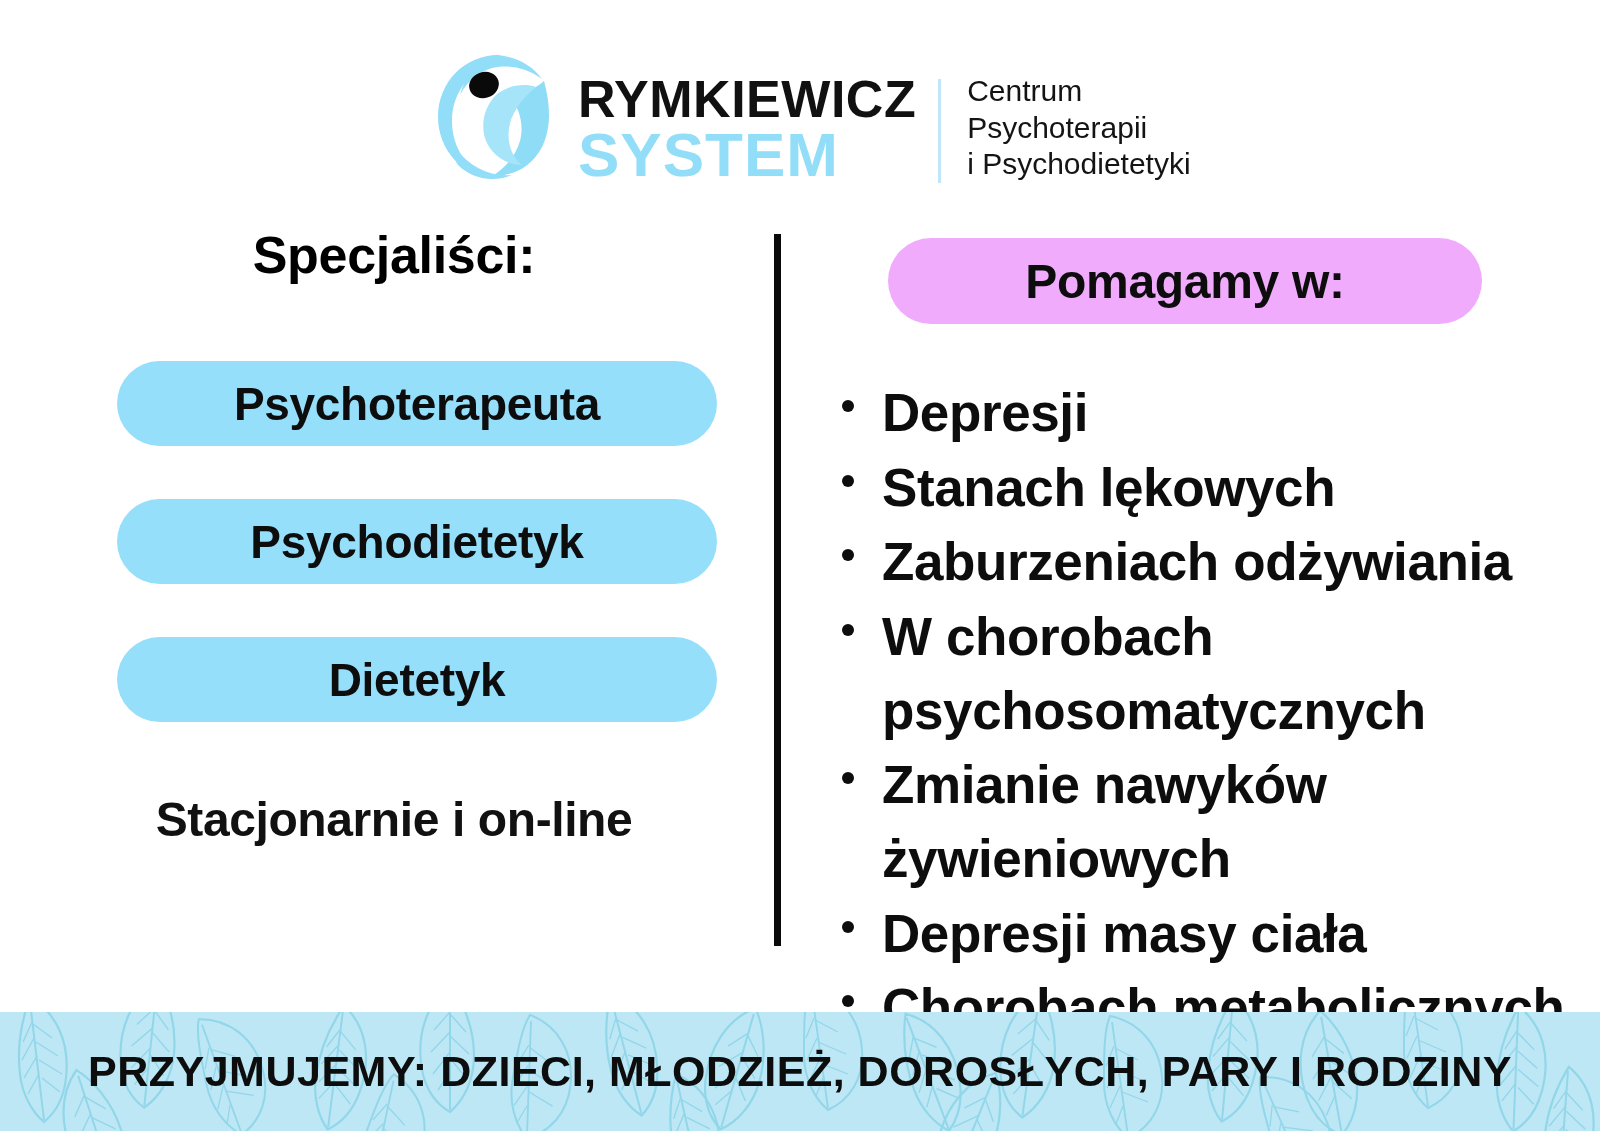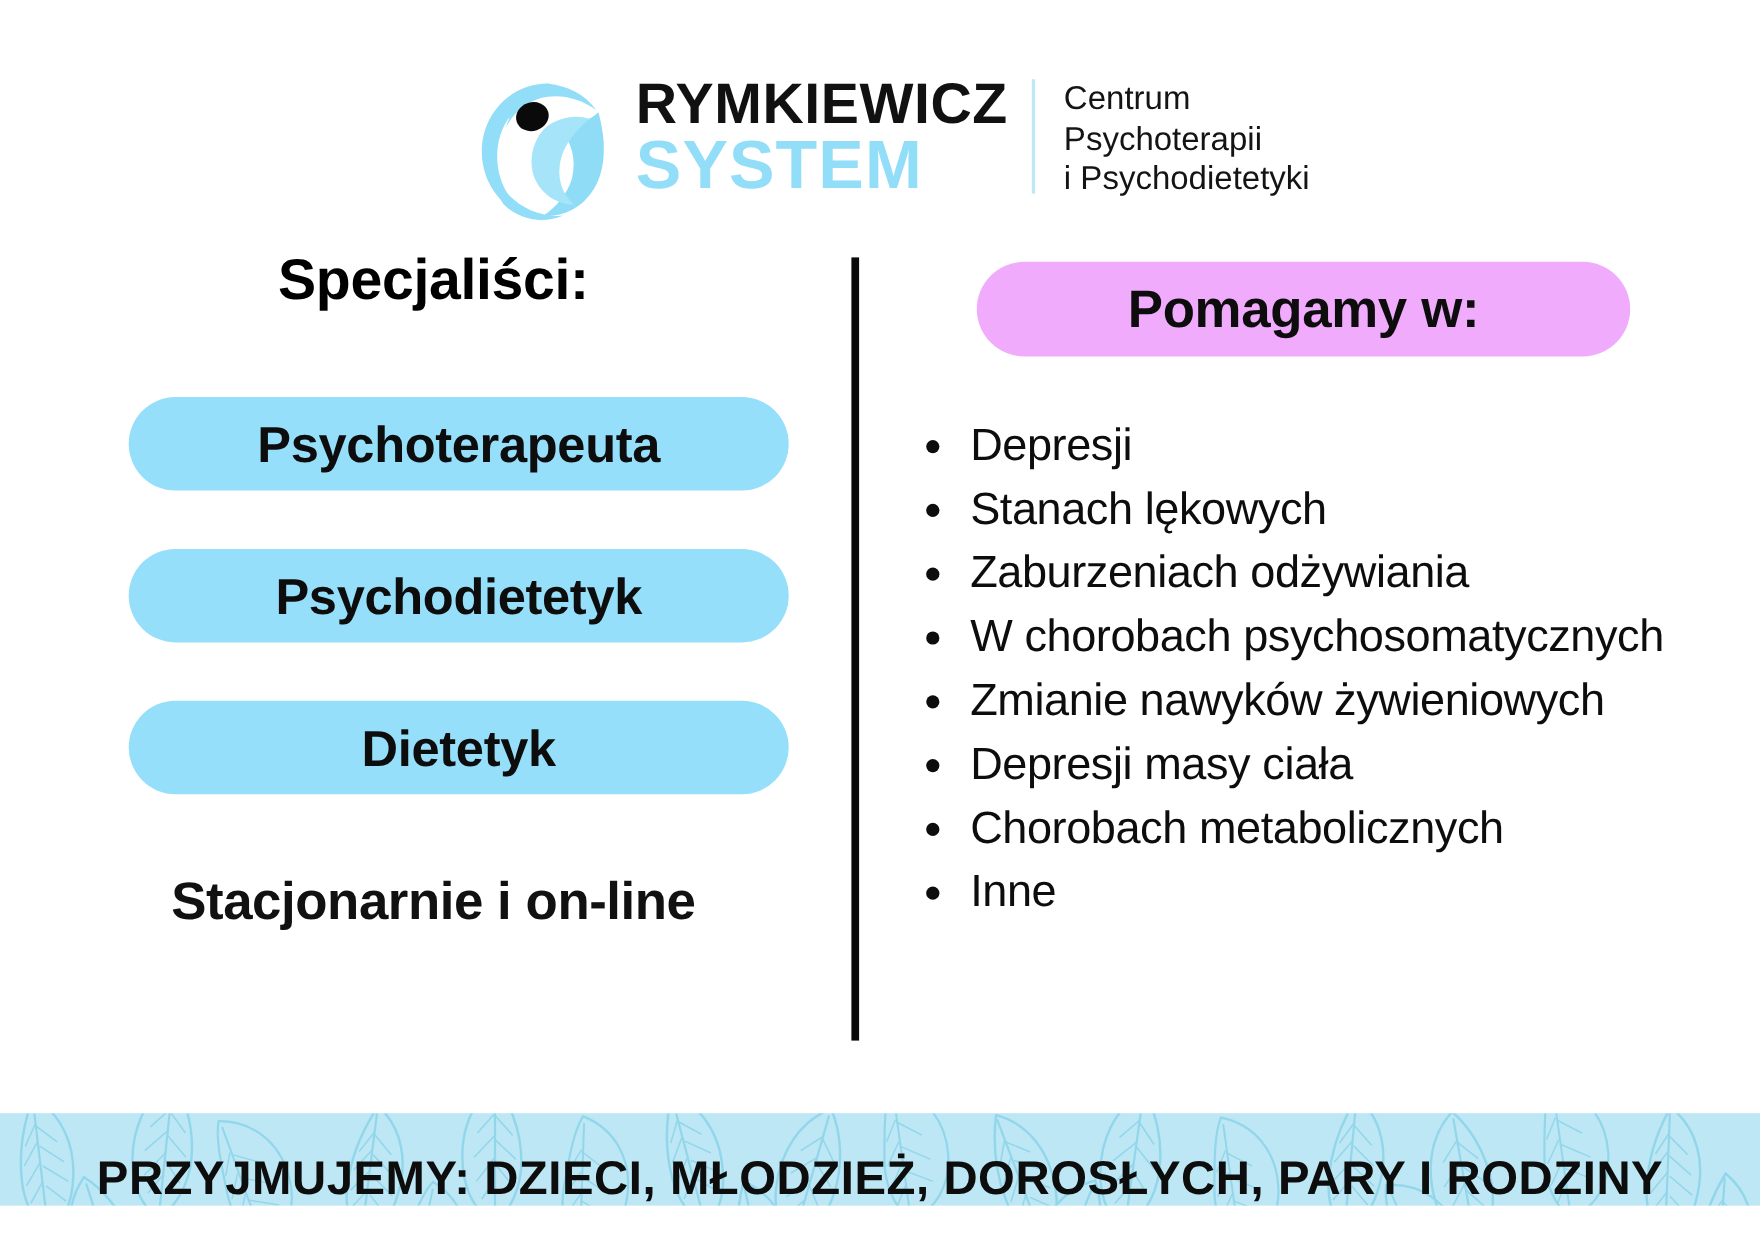--- a/index.html
+++ b/index.html
@@ -15,23 +15,23 @@
     width: 1600px;
     height: 1131px;
     background: #ffffff;
     overflow: hidden;
   }
 
   
   .logo-block {
     position: absolute;
     left: 432px;
-    top: 72px;
-    display: flex;
-    align-items: flex-start;
+    top: 43px;
+    display: flex;
+    align-items: flex-end;
     height: 140px;
   }
   .logo-mark {
     width: 132px;
     height: 132px;
     flex: 0 0 auto;
   }
   .logo-words {
     margin-left: 14px;
     display: flex;
@@ -148,22 +148,22 @@
     letter-spacing: -0.3px;
   }
   ul.help-list {
     list-style: none;
     margin: 52px 0 0 0;
     padding: 0 0 0 10px;
   }
   ul.help-list li {
     position: relative;
     padding-left: 62px;
-    font-weight: normal;
-    font-size: 41px;
+    font-weight: bold;
+    font-size: 53px;
     line-height: 1.39;
     color: #0d0d0d;
     letter-spacing: -0.4px;
     margin-bottom: 1px;
   }
   ul.help-list li::before {
     content: "";
     position: absolute;
     left: 22px;
     top: 24px;
@@ -172,21 +172,21 @@
     border-radius: 50%;
     background: #0d0d0d;
   }
 
   
   .banner {
     position: absolute;
     left: 0;
     top: 1012px;
     width: 1600px;
-    height: 84px;
+    height: 119px;
     background: #bde7f4;
     overflow: hidden;
   }
   .banner-pattern {
     position: absolute;
     left: 0;
     top: 0;
     width: 1600px;
     height: 119px;
   }

